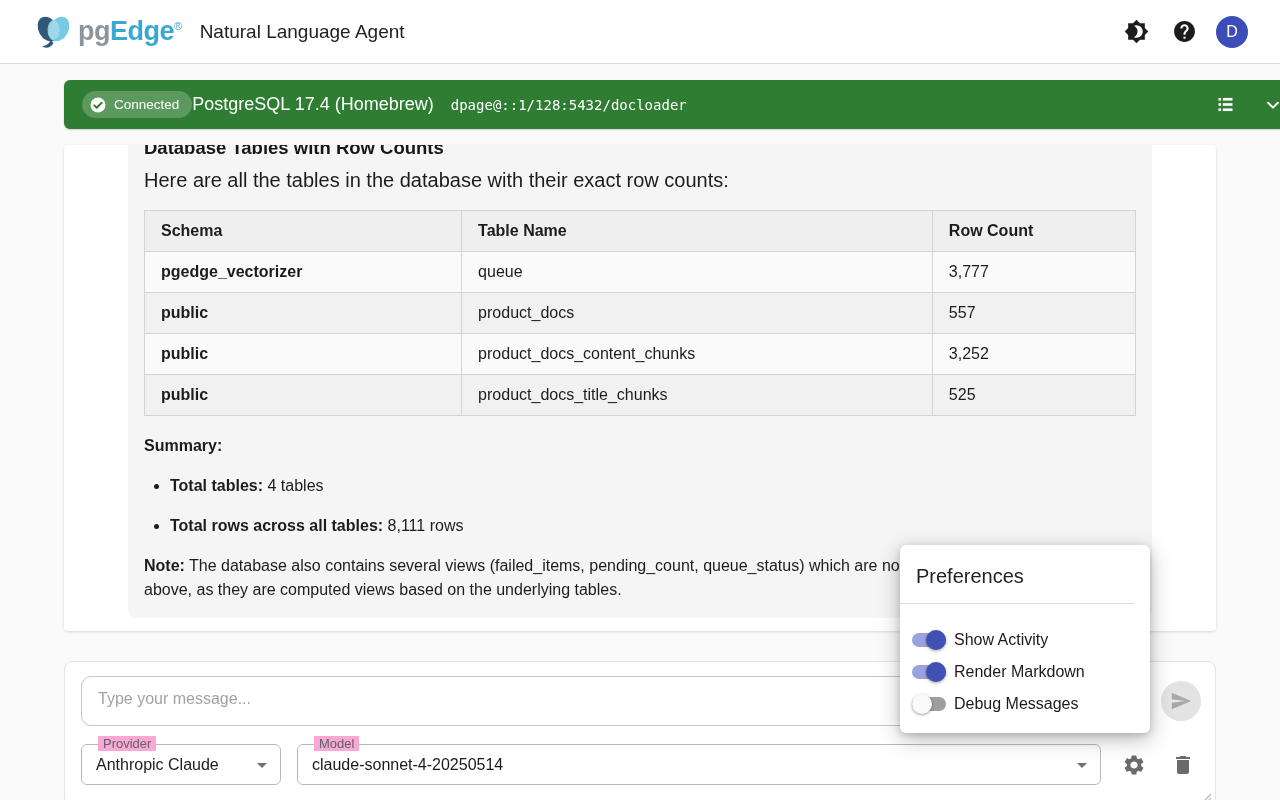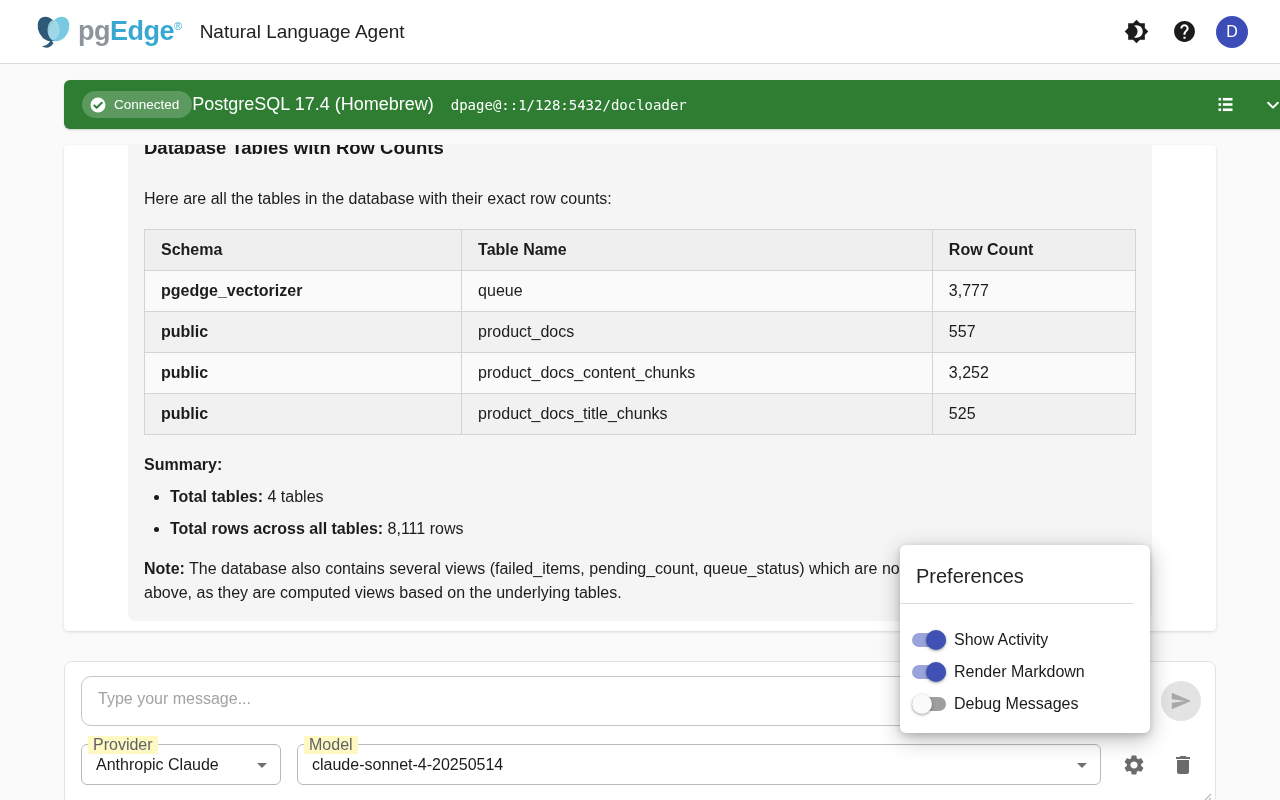--- a/index.html
+++ b/index.html
@@ -29,47 +29,47 @@
   .conn-server { color:#fff; font-size:18px; }
   .conn-dsn { color:#fff; font-family:"DejaVu Sans Mono", monospace; font-size:14px; margin-left:17px; }
   .bar-actions { margin-left:auto; display:flex; align-items:center; gap:22px; }
   .bar-actions .icon-button { width:26px; height:26px; }
 
   
   .chat-card { position:absolute; left:64px; top:145px; width:1152px; height:486px; background:#fff;
     border-radius:4px; box-shadow:0 1px 3px rgba(0,0,0,.14); overflow:hidden; }
   .bubble { margin:-26px 64px 0 64px; background:#f5f5f5; border-radius:8px; padding:16px 16px 16px 16px; }
   .bubble h3 { font-size:18.5px; font-weight:700; line-height:26px; color:#171717; }
-  .bubble .intro { font-size:16px; line-height:24px; margin-top:26px; }
+  .bubble .intro { font-size:20px; line-height:24px; margin-top:7px; }
   .results-table { border-collapse:collapse; width:100%; margin-top:18px; table-layout:fixed; font-size:16px; }
   .results-table th, .results-table td { border:1px solid #d4d4d4; padding:8px 16px; line-height:24px;
     text-align:left; overflow:hidden; white-space:nowrap; }
   .results-table th { font-weight:700; background:#efefef; }
   .results-table col.c1 { width:32%; } .results-table col.c2 { width:47.5%; } .results-table col.c3 { width:20.5%; }
   .results-table tbody tr:nth-child(odd) { background:#fafafa; }
   .results-table tbody tr:nth-child(even) { background:#f1f1f1; }
   .summary-head { font-size:16px; font-weight:700; line-height:24px; margin-top:18px; }
   .summary-list { margin:8px 0 0 26px; }
-  .summary-list li { font-size:16px; line-height:24px; margin-top:8px; }
+  .summary-list li { font-size:16px; line-height:24px; margin-top:16px; }
   .summary-list li b { font-weight:700; }
   .note { font-size:16px; line-height:24px; margin-top:16px; }
   .note b { font-weight:700; }
 
   
   .composer { position:absolute; left:64px; top:645px; width:1152px; height:144px; background:#fff;
     border:1px solid #e3e3e3; border-radius:8px;margin-top:16px; }
   .message-input { position:absolute; left:16px; top:14px; width:1068px; height:50px; border:1px solid #c6c6c6;
     border-radius:10px; padding:13px 16px; font-family:"Liberation Sans", sans-serif; font-size:16px;
     color:#1b1b1b; resize:none; outline:none; background:#fff; }
   .message-input::placeholder { color:#a3a3a3; }
   .send-button { position:absolute; left:1096px; top:19px; width:40px; height:40px; border:none; border-radius:50%;
     background:#e3e3e3; display:flex; align-items:center; justify-content:center; cursor:pointer; }
   .select { position:absolute; top:82px; height:41px; border:1px solid #b9b9b9; border-radius:6px; background:#fff;
     display:flex; align-items:center; padding:0 34px 0 14px; font-size:16px; color:#1b1b1b; cursor:pointer; }
-  .select .lbl { position:absolute; top:-9px; left:6px; background:#fef9c3; padding:0 5px; font-size:16px; color:#5f6368; }
+  .select .lbl { position:absolute; top:-9px; left:16px; background:#f9a8d4; padding:0 5px; font-size:13px; color:#5f6368; }
   .select .caret { position:absolute; right:6px; top:8px; }
   .select.provider { left:16px; width:200px; }
   .select.model { left:232px; width:804px; }
   .tool-btn { position:absolute; top:90px; width:26px; height:26px; background:none; border:none; cursor:pointer;
     display:flex; align-items:center; justify-content:center; }
   .tool-btn.gear { left:1056px; } .tool-btn.trash { left:1105px; }
   .resize-grip { position:absolute; right:3px; bottom:3px; }
 
   
   .popup { position:absolute; left:900px; top:545px; width:250px; height:188px; background:#fff; border-radius:6px;

